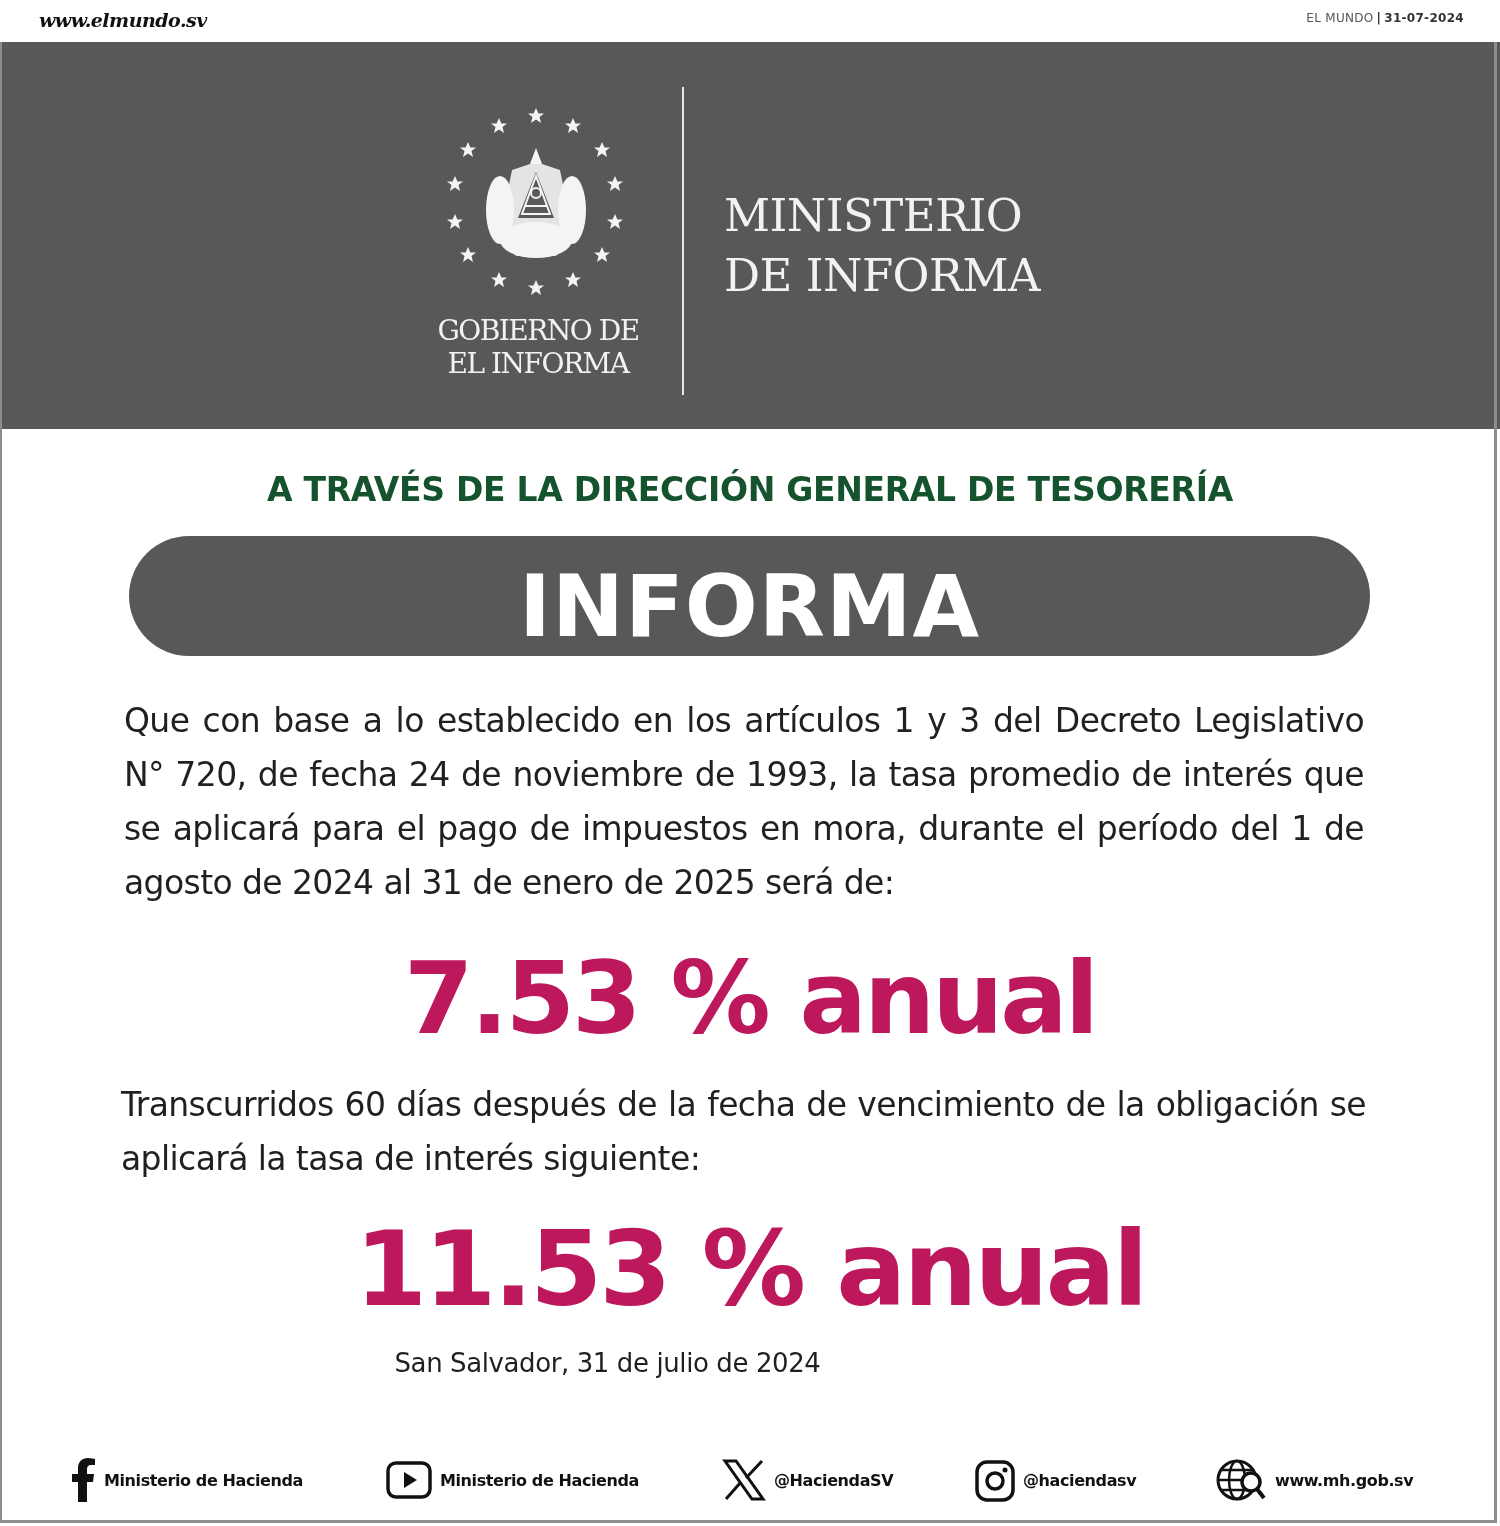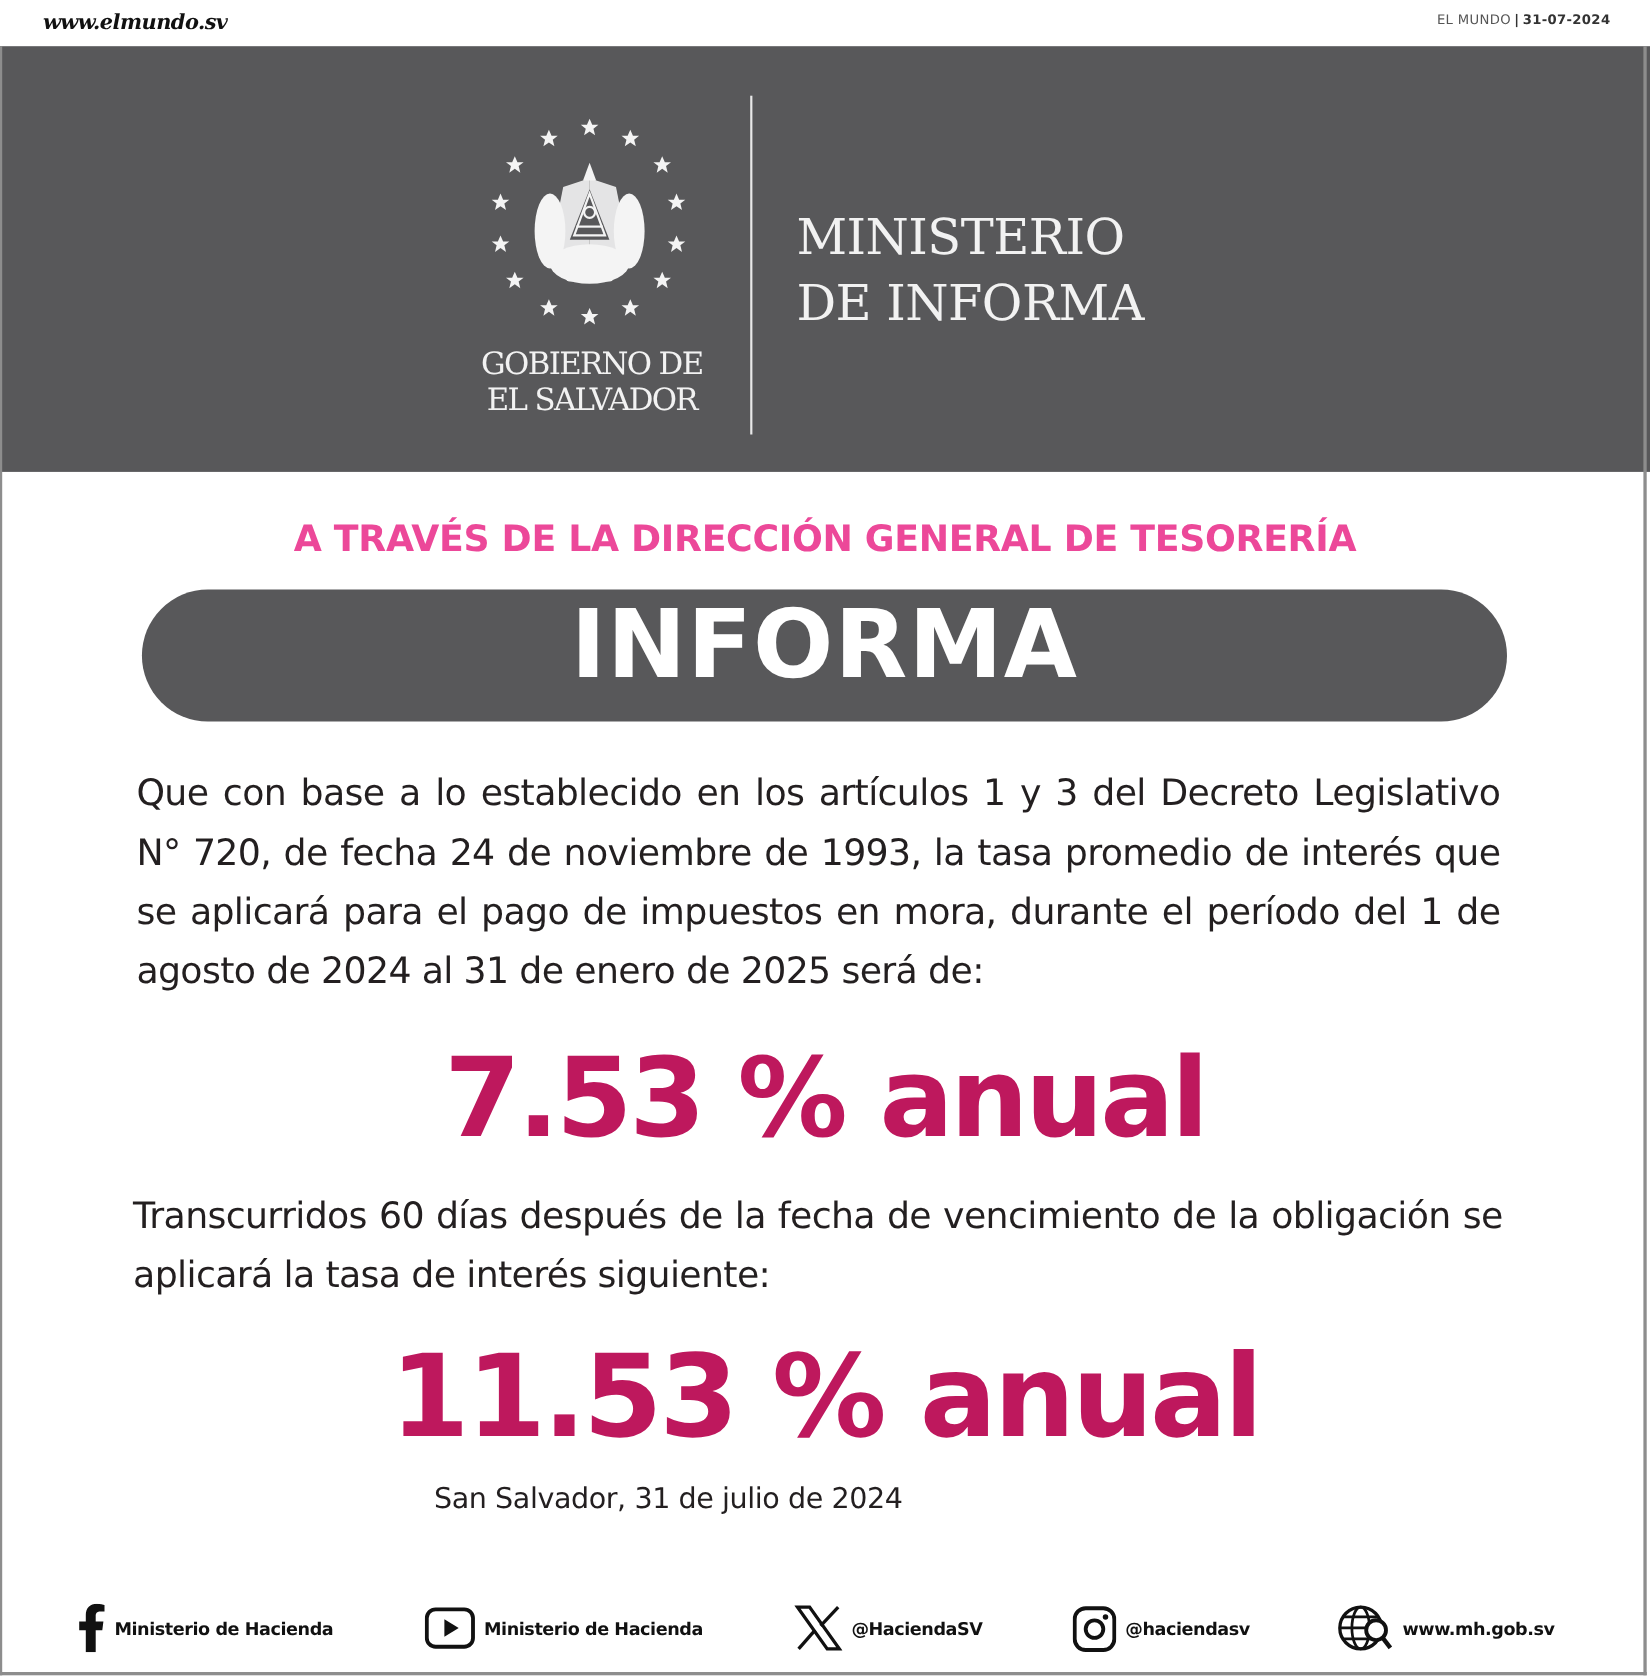--- a/index.html
+++ b/index.html
@@ -13,23 +13,23 @@
 
   .frame { position: absolute; left: 0; top: 42px; width: 1497px; height: 1481px; border-right: 3px solid #8d8d8d; border-bottom: 3px solid #8d8d8d; border-left: 2px solid #8d8d8d; box-sizing: border-box; }
 
   .header-band { position: absolute; left: 0; top: 42px; width: 1500px; height: 387px; background: #58585a; }
 
   .emblem { position: absolute; left: 430px; top: 100px; width: 220px; height: 200px; }
   .gov-name { position: absolute; left: 420px; top: 314px; width: 236px; text-align: center; font-family: "DejaVu Serif", serif; color: #f2f2f2; font-size: 28px; line-height: 33px; letter-spacing: -1.5px; }
   .vdivider { position: absolute; left: 682px; top: 87px; width: 2px; height: 308px; background: #e8e8e8; }
   .ministry { position: absolute; left: 724px; top: 186px; font-family: "DejaVu Serif", serif; color: #f2f2f2; font-size: 45px; line-height: 60px; letter-spacing: -0.5px; font-weight: normal; }
 
-  .subtitle { position: absolute; left: 0; top: 470px; width: 1500px; text-align: center; font-family: "DejaVu Sans", sans-serif; font-weight: bold; font-size: 33px; color: #ec4899; letter-spacing: -0.3px; }
+  .subtitle { position: absolute; left: 0; top: 470px; width: 1500px; text-align: center; font-family: "DejaVu Sans", sans-serif; font-weight: bold; font-size: 33px; color: #14532d; letter-spacing: -0.3px; }
 
-  .informa-pill { position: absolute; left: 129px; top: 536px; width: 1241px; height: 120px; background: #58585a; border-radius: 60px; display: flex; align-items: flex-start; justify-content: center; }
+  .informa-pill { position: absolute; left: 129px; top: 536px; width: 1241px; height: 120px; background: #58585a; border-radius: 60px; display: flex; align-items: flex-end; justify-content: center; }
   .informa-pill span { color: #ffffff; font-family: "DejaVu Sans", sans-serif; font-weight: bold; font-size: 86px; letter-spacing: 1px; }
 
   .para { position: absolute; left: 124px; width: 1240px; font-family: "DejaVu Sans", sans-serif; font-size: 33px; line-height: 54px; color: #231f20; text-align: justify; text-align-last: left; letter-spacing: -0.6px; }
   .para1 { top: 694px; }
   .para2 { top: 1078px; left: 121px; width: 1245px; }
 
   .rate { position: absolute; left: 0; width: 1500px; text-align: center; font-family: "DejaVu Sans", sans-serif; font-weight: bold; color: #be185d; letter-spacing: -3px; }
   .rate1 { top: 940px; font-size: 100px; }
   .rate2 { top: 1208px; font-size: 104px; }
 
@@ -89,21 +89,21 @@
     <g fill="none" stroke="#f4f4f4" stroke-width="2">
       <polygon points="106,76 92,114 120,114"></polygon>
       <circle cx="106" cy="93" r="5"></circle>
       <line x1="94" y1="106" x2="118" y2="106"></line>
     </g>
   </svg>
 </div>
 
 <div class="gov-name">
   <div>GOBIERNO DE</div>
-  <div>EL SALVADOR</div>
+  <div>EL INFORMA</div>
 </div>
 
 <div class="vdivider"></div>
 
 <div class="ministry">
   <div>MINISTERIO</div>
   <div>DE INFORMA</div>
 </div>
 
 <div class="subtitle">A TRAVÉS DE LA DIRECCIÓN GENERAL DE TESORERÍA</div>

